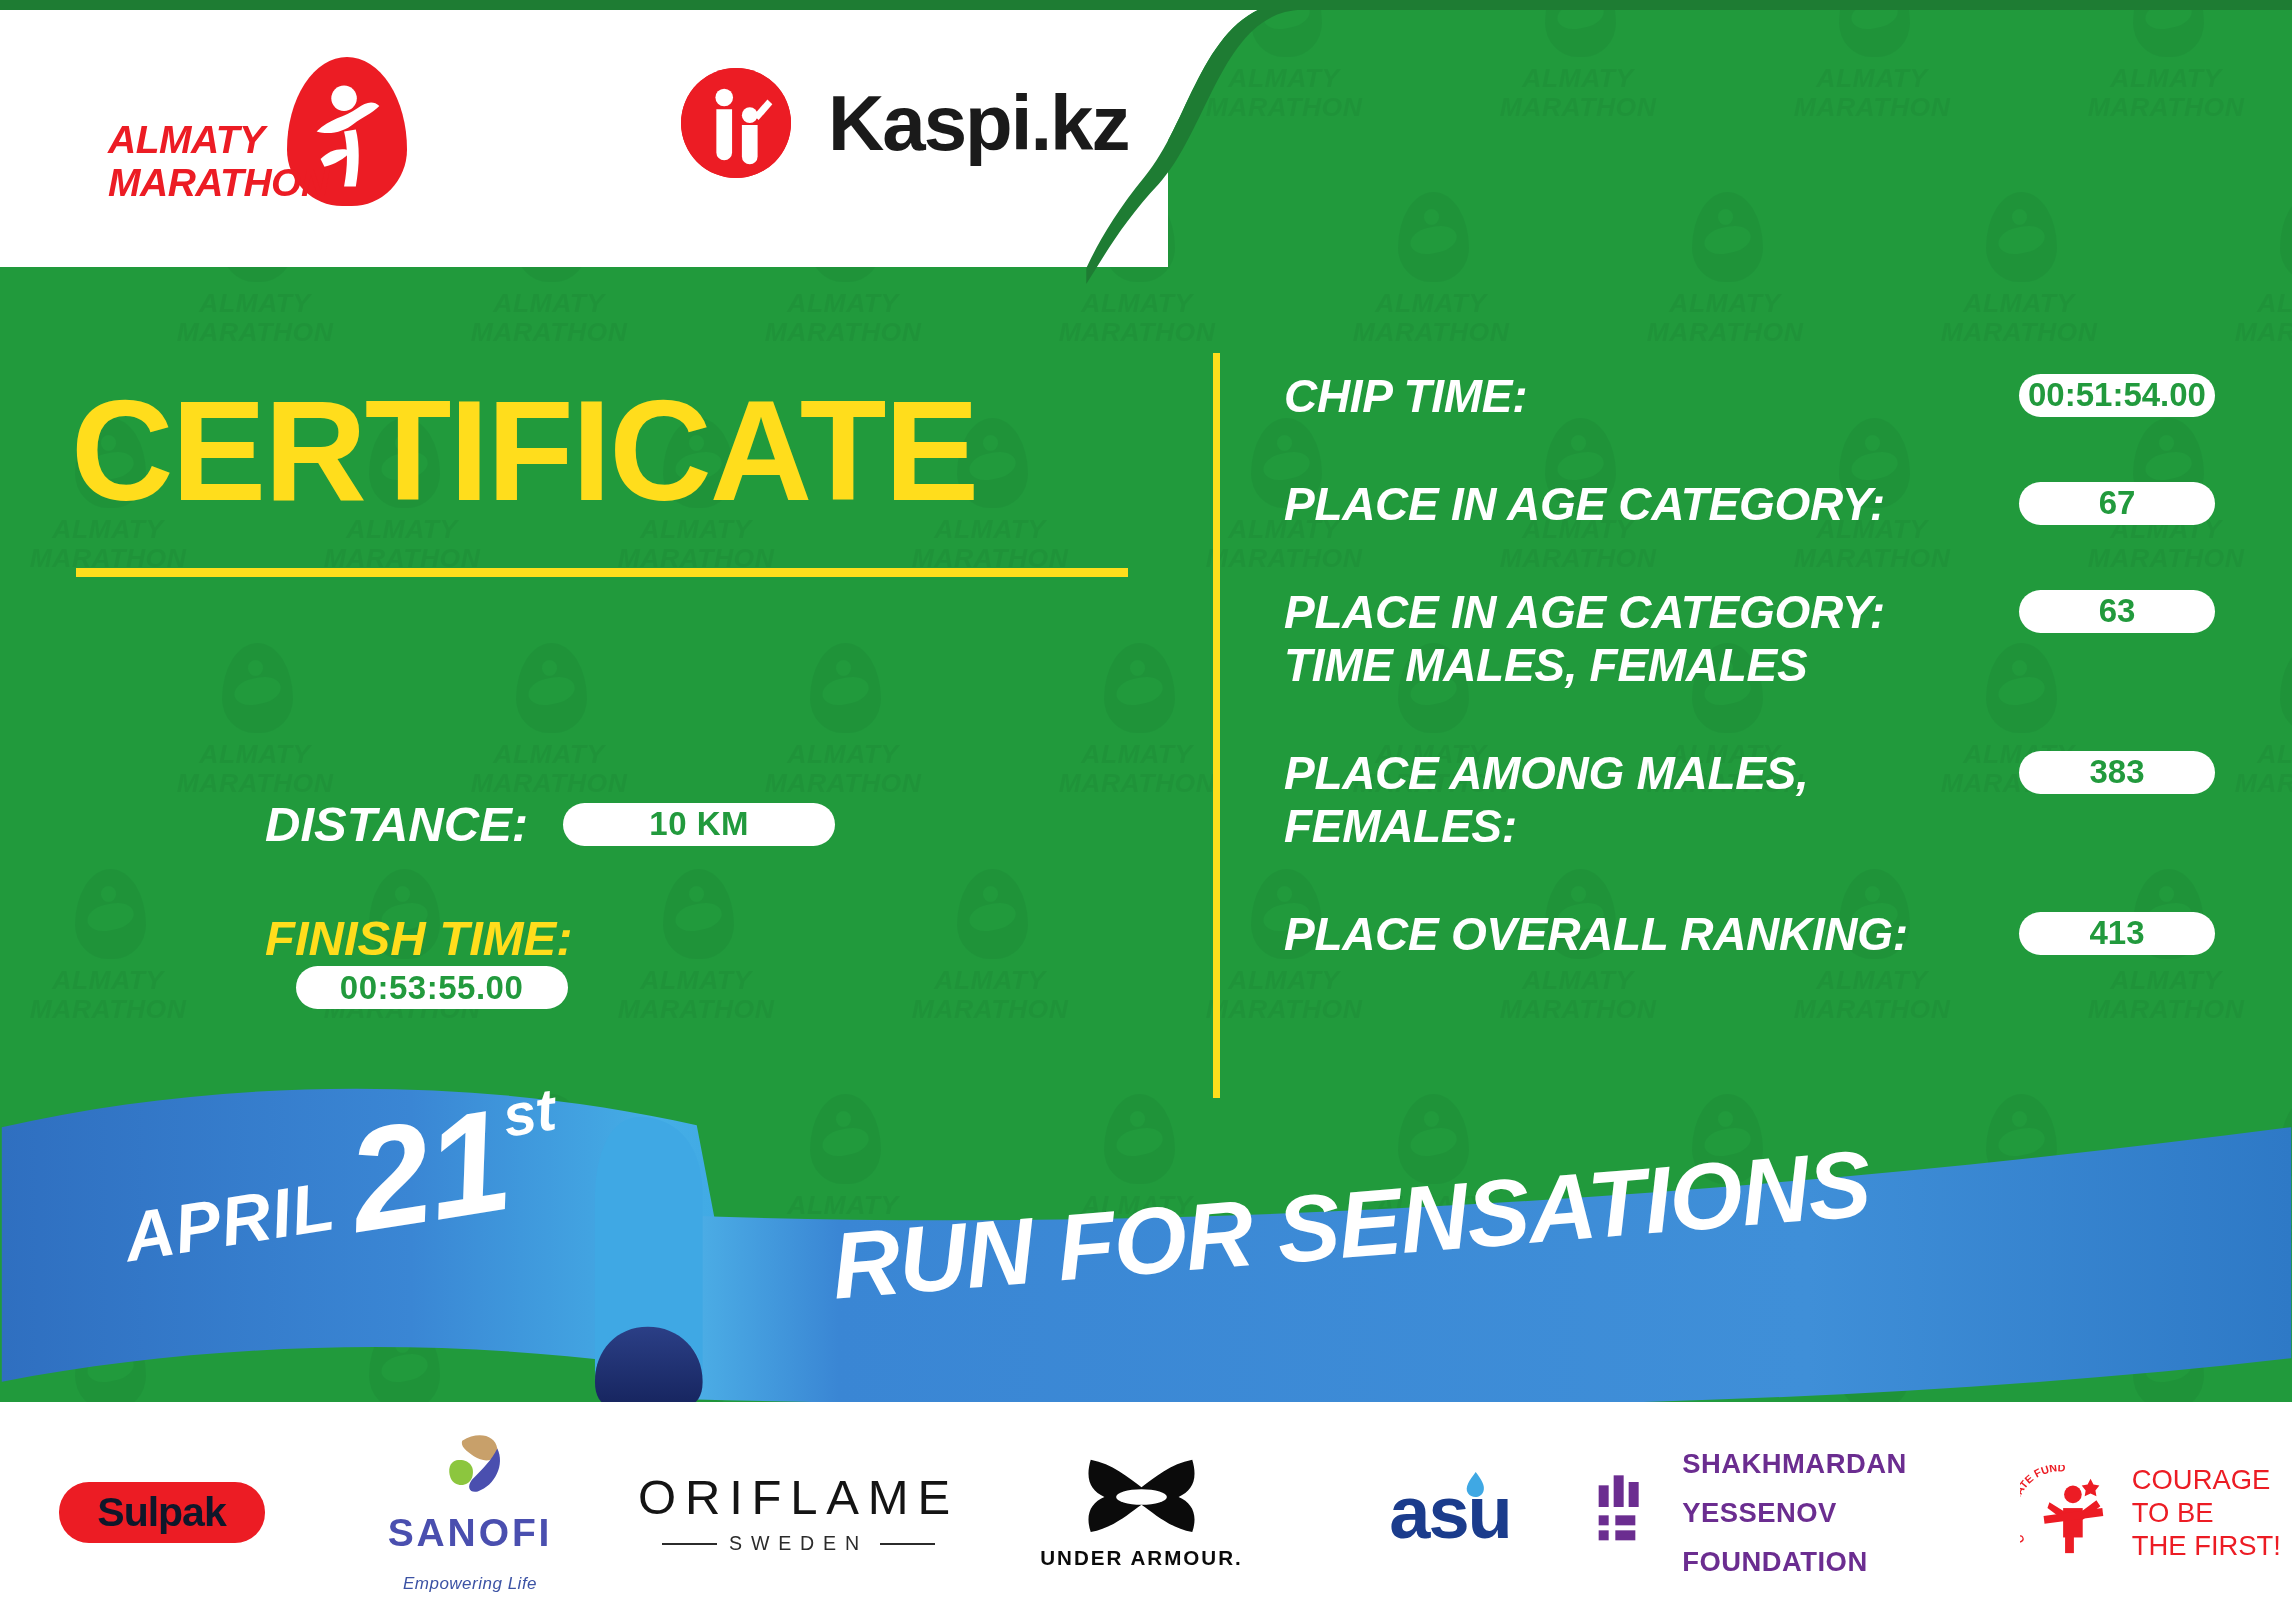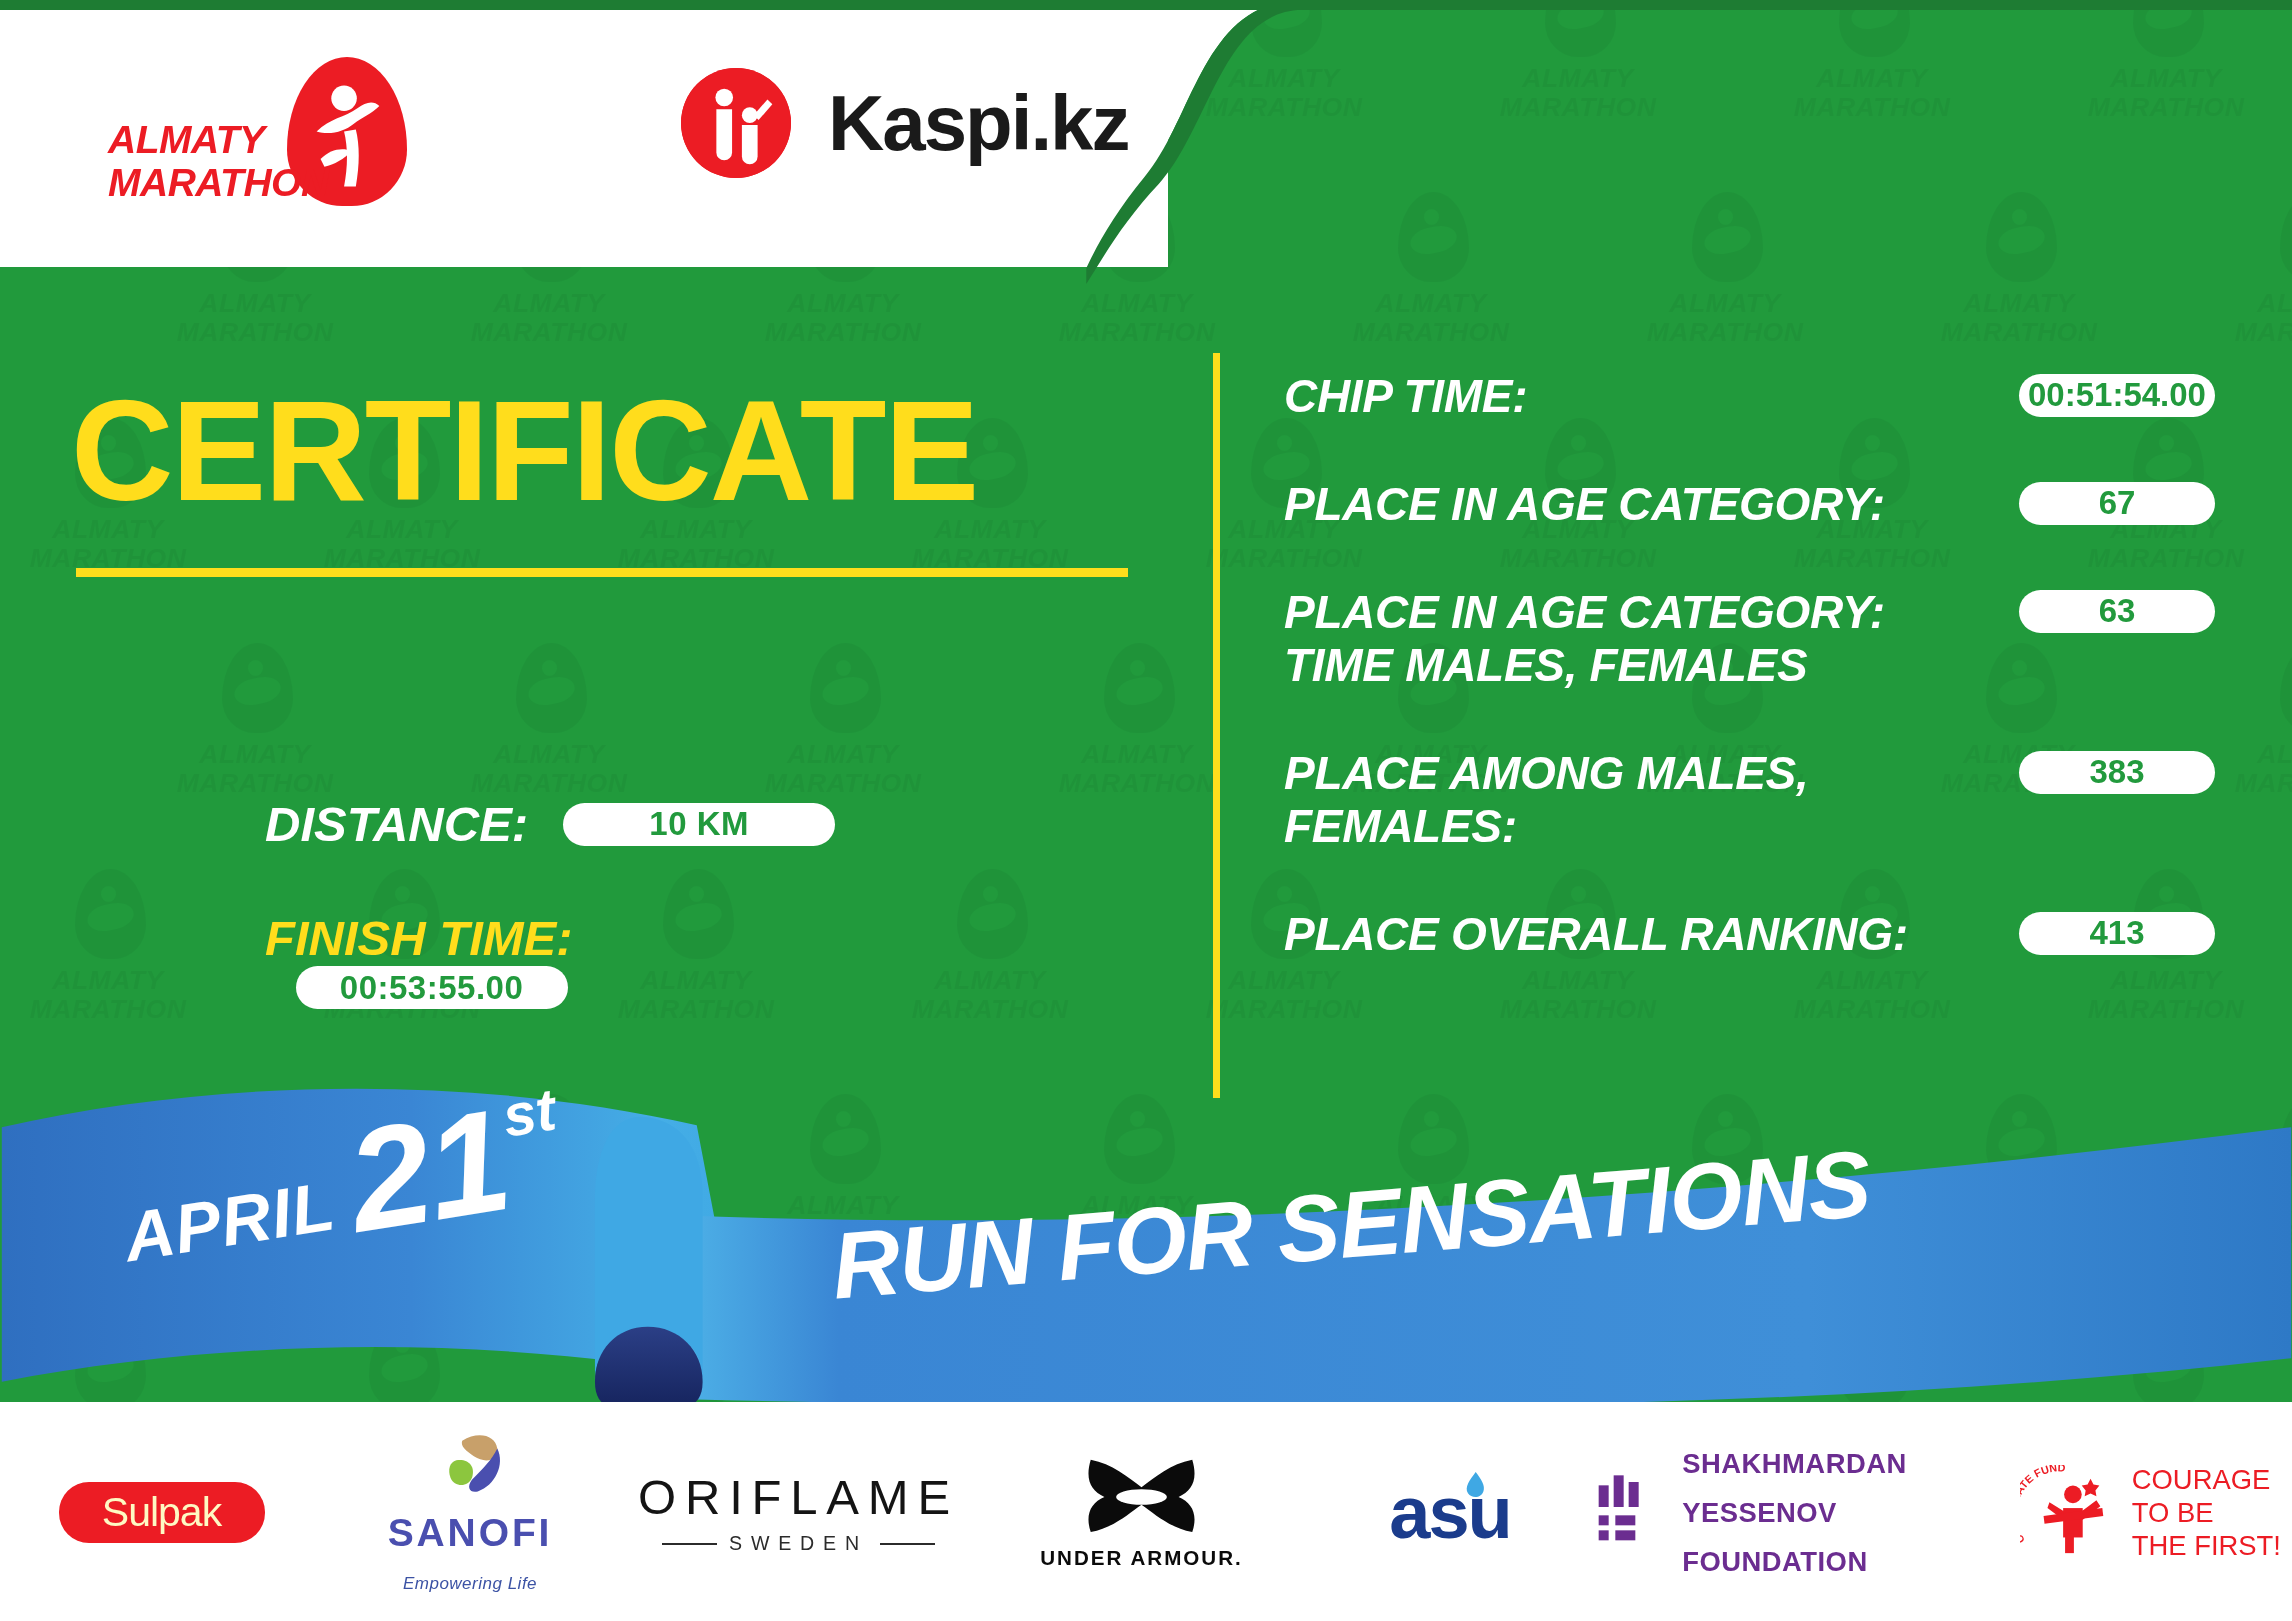--- a/index.html
+++ b/index.html
@@ -183,21 +183,21 @@
   .sponsors{
     position:absolute;left:0;top:1402px;width:2293px;height:220px;
     background:#ffffff;z-index:7;
     display:flex;align-items:center;
   }
   .sp{position:relative;display:flex;align-items:center;justify-content:center;height:157px;}
 
   .sulpak{
     width:206px;height:61px;background:#EC1C24;border-radius:30px;
     display:flex;align-items:center;justify-content:center;
-    color:#fef9c3;font-weight:normal;font-size:41px;letter-spacing:-1px;
+    color:#0f172a;font-weight:bold;font-size:41px;letter-spacing:-1px;
     font-family:"Liberation Sans",sans-serif;
   }
   .sanofi{text-align:center;font-family:"Liberation Sans",sans-serif;}
   .sanofi-word{color:#4A4FAF;font-weight:bold;font-size:39px;letter-spacing:2.9px;}
   .sanofi-tag{color:#3B52A4;font-style:italic;font-size:17px;margin-top:19px;letter-spacing:0.5px;}
   .oriflame{text-align:center;font-family:"Liberation Sans",sans-serif;}
   .oriflame-word{color:#141414;font-size:49px;letter-spacing:8.8px;font-weight:400;}
   .oriflame-sub{
     color:#2b2b2b;font-size:19.6px;letter-spacing:8.8px;margin-top:7.8px;
     display:flex;align-items:center;justify-content:center;gap:11.8px;

